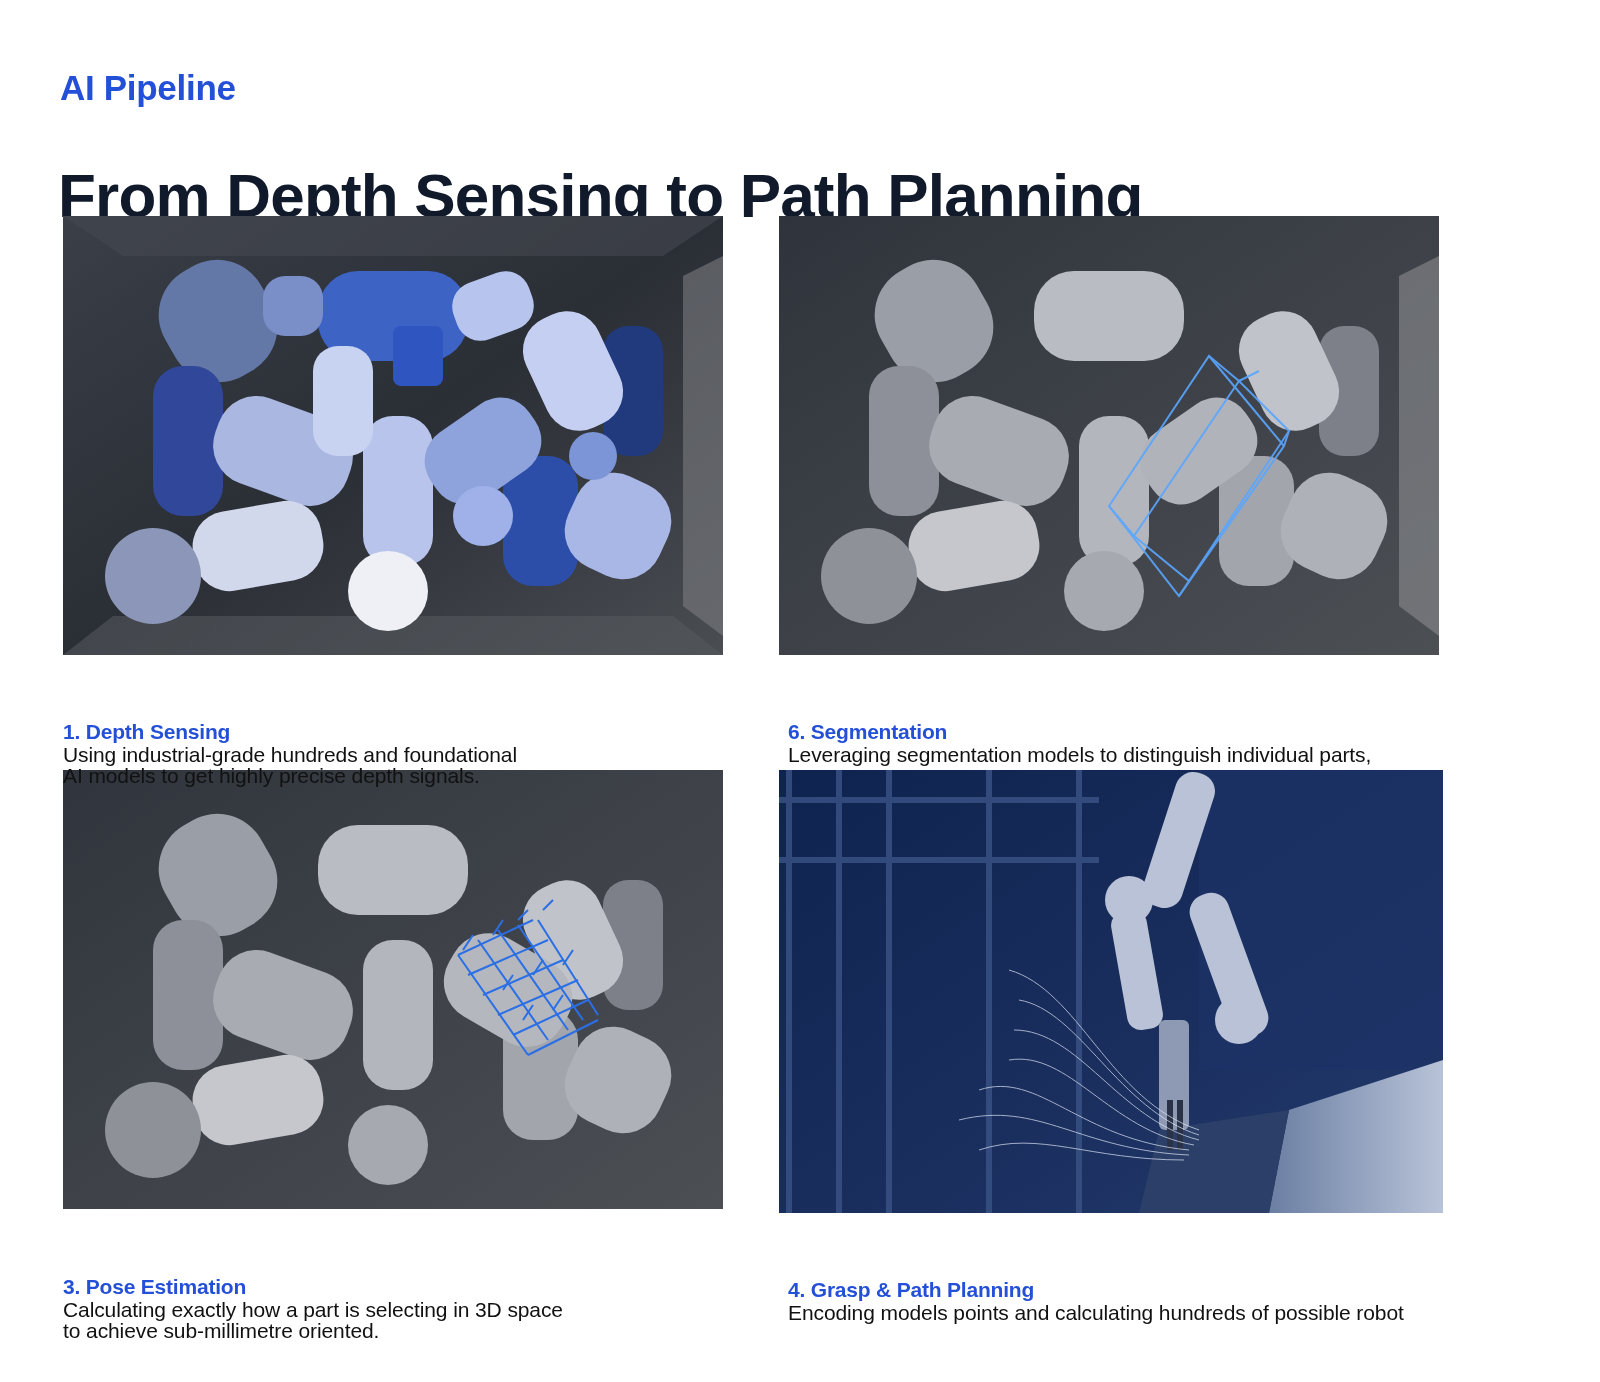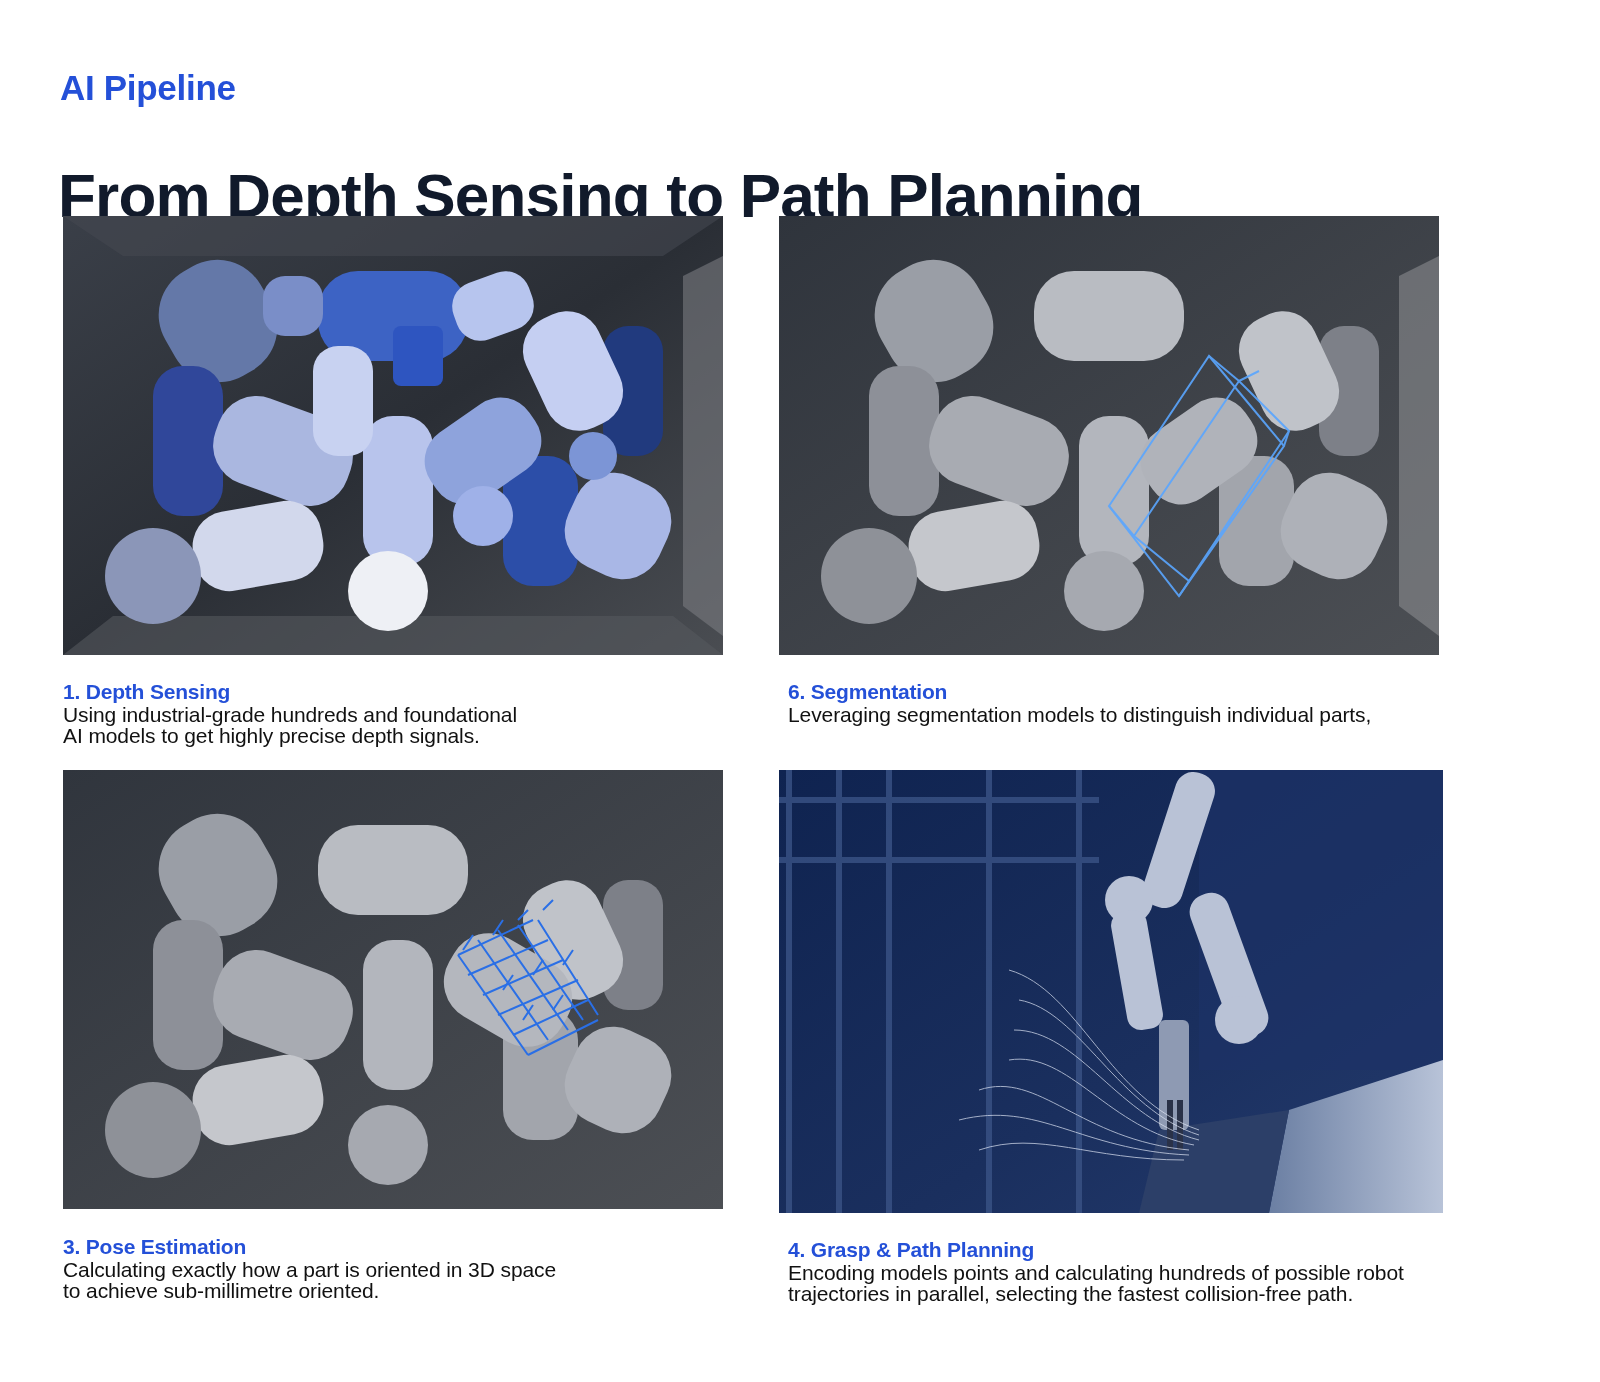--- a/index.html
+++ b/index.html
@@ -14,21 +14,21 @@
     .p2 { left: 779px; top: 216px; width: 660px; height: 439px; }
     .p3 { left: 63px; top: 770px; width: 660px; height: 439px; }
     .p4 { left: 779px; top: 770px; width: 664px; height: 443px; }
     .panel svg { display: block; width: 100%; height: 100%; }
 
     .caption { position: absolute; }
     .c1 { left: 63px; top: 680px; }
     .c2 { left: 788px; top: 680px; }
     .c3 { left: 63px; top: 1235px; }
     .c4 { left: 788px; top: 1238px; }
-    .cap-title { font-size: 21px; font-weight: 700; color: #2450d8; line-height: 24px; letter-spacing: -0.2px; }
+    .cap-title { font-size: 21px; font-weight: 700; color: #2450d8; line-height: 24px; letter-spacing: -0.2px; margin-top: 40px; }
     .cap-body { font-size: 21px; color: #111111; line-height: 21px; letter-spacing: -0.1px; }
   </style>
 </head>
 <body>
 
 <div class="eyebrow">AI Pipeline</div>
 <h1 class="title">From Depth Sensing to Path Planning</h1>
 
 <div class="panel p1">
   <svg viewBox="0 0 660 439" preserveAspectRatio="none">
@@ -190,21 +190,20 @@
   <div class="cap-body">AI models to get highly precise depth signals.</div>
 </div>
 
 <div class="caption c2">
   <div class="cap-title">6. Segmentation</div>
   <div class="cap-body">Leveraging segmentation models to distinguish individual parts,</div>
 </div>
 
 <div class="caption c3">
   <div class="cap-title">3. Pose Estimation</div>
-  <div class="cap-body">Calculating exactly how a part is oriented in 3D space</div>
+  <div class="cap-body">Calculating exactly how a part is selecting in 3D space</div>
   <div class="cap-body">to achieve sub-millimetre oriented.</div>
 </div>
 
 <div class="caption c4">
   <div class="cap-title">4. Grasp &amp; Path Planning</div>
   <div class="cap-body">Encoding models points and calculating hundreds of possible robot</div>
-  <div class="cap-body">trajectories in parallel, selecting the fastest collision-free path.</div>
 </div>
 
 </body></html>

